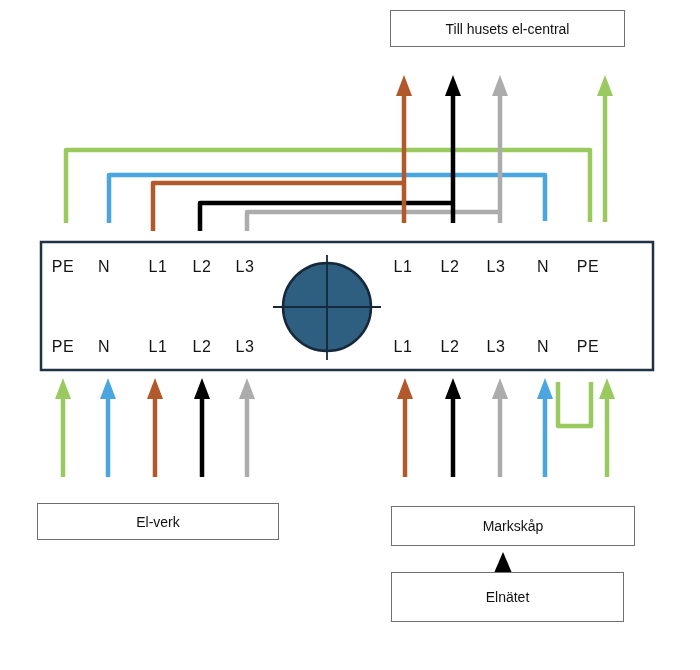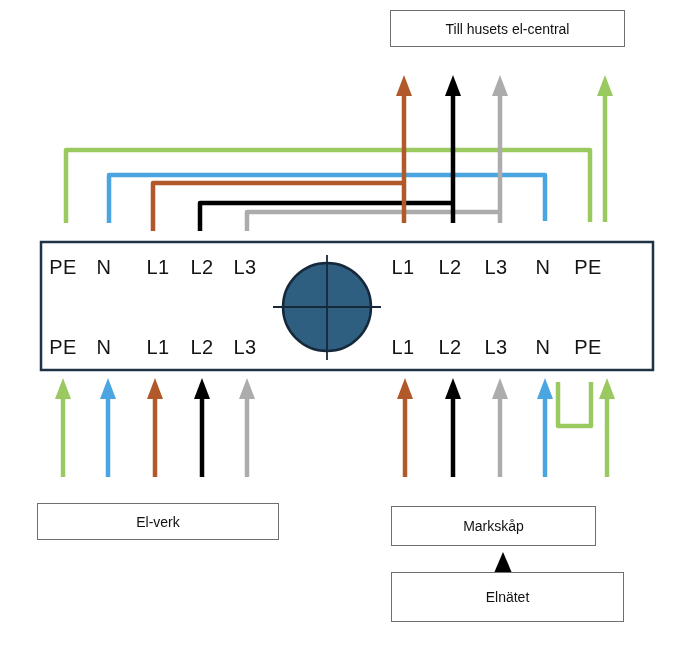--- a/index.html
+++ b/index.html
@@ -8,21 +8,21 @@
     font-family:"Liberation Sans",sans-serif;overflow:hidden;
   }
   .stage svg{position:absolute;left:0;top:0;}
   .label-box{
     position:absolute;background:#ffffff;border:1.5px solid #6f6f6f;
     display:flex;align-items:center;justify-content:center;
     font-size:14px;color:#111111;box-sizing:border-box;
   }
   .tlabel{
     position:absolute;transform:translateX(-50%);
-    font-size:20px;line-height:22px;color:#141414;white-space:nowrap;
+    font-size:16px;line-height:22px;color:#141414;white-space:nowrap;
     letter-spacing:0.5px;
   }
 </style>
 </head>
 <body>
 
 <div class="stage">
 
   <svg width="700" height="670" viewBox="0 0 700 670">
 
@@ -108,20 +108,20 @@
   <span class="tlabel" style="left:245px;top:336px;">L3</span>
   <span class="tlabel" style="left:403px;top:336px;">L1</span>
   <span class="tlabel" style="left:450px;top:336px;">L2</span>
   <span class="tlabel" style="left:496px;top:336px;">L3</span>
   <span class="tlabel" style="left:543px;top:336px;">N</span>
   <span class="tlabel" style="left:588px;top:336px;">PE</span>
 
   <div class="label-box" style="left:37px;top:503px;width:242px;height:37px;">
     <span>El-verk</span>
   </div>
-  <div class="label-box" style="left:391px;top:506px;width:205px;height:40px;">
+  <div class="label-box" style="left:391px;top:506px;width:244px;height:40px;">
     <span>Markskåp</span>
   </div>
   <div class="label-box" style="left:391px;top:572px;width:233px;height:50px;">
     <span>Elnätet</span>
   </div>
 
 </div>
 
 </body></html>

